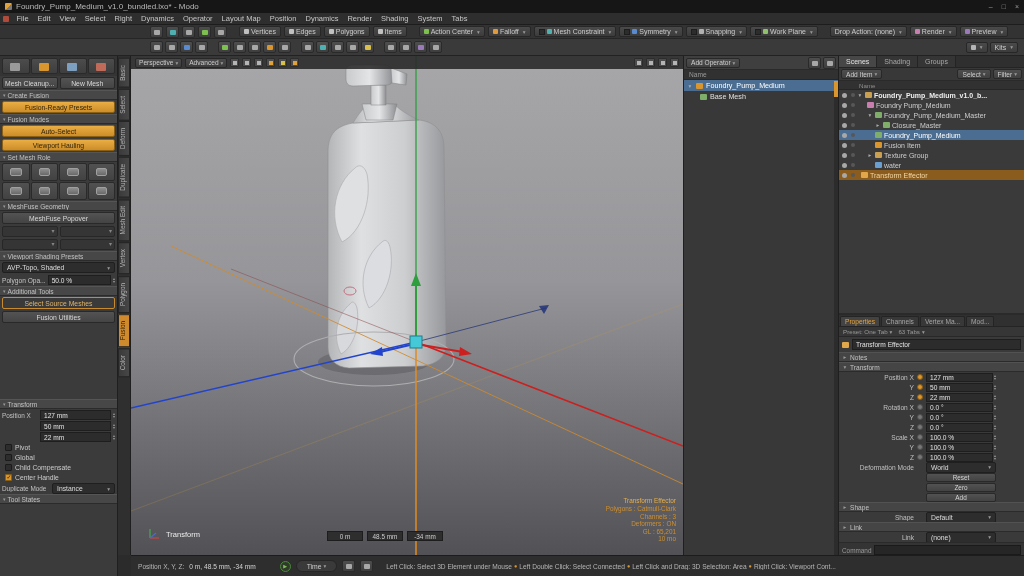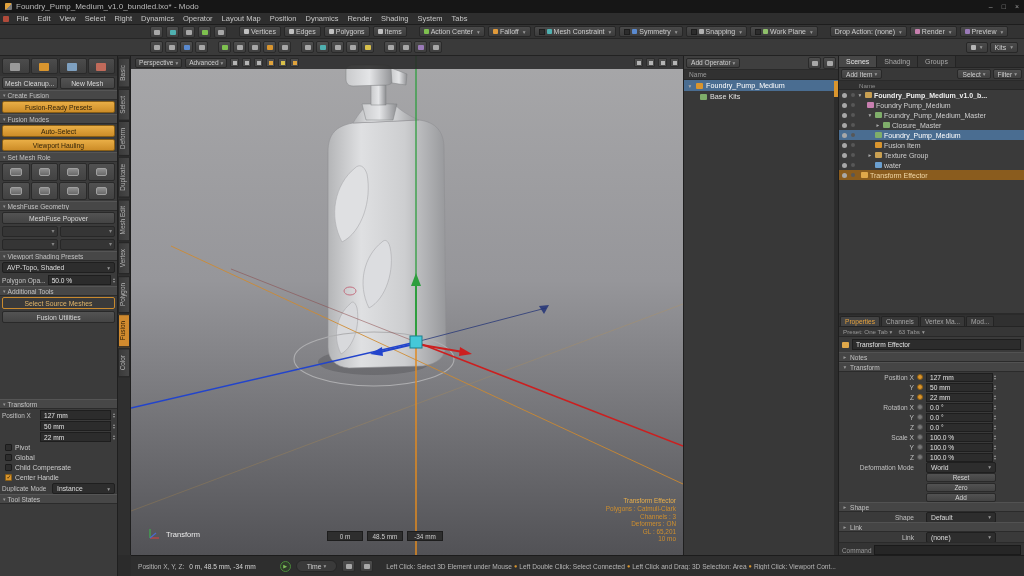--- a/index.html
+++ b/index.html
@@ -626,21 +626,21 @@
     <div class="mo-hdr">
         <span>Name</span>
       </div>
     <div class="mo-row sel">
       <span class="tri d"></span>
       <span class="icn" style="background:#d9952e"></span>
       <span>Foundry_Pump_Medium</span>
     </div>
     <div class="mo-row" style="padding-left:16px">
       <span class="icn" style="background:#7fae6a"></span>
-      <span>Base Kits</span>
+      <span>Base Mesh</span>
     </div>
     <div class="mo-scroll">
         <div class="mo-thumb"></div>
       </div>
   </div>
 
   <div class="rpanel">
 
     <div class="ilist">
       <div class="il-tabs">

